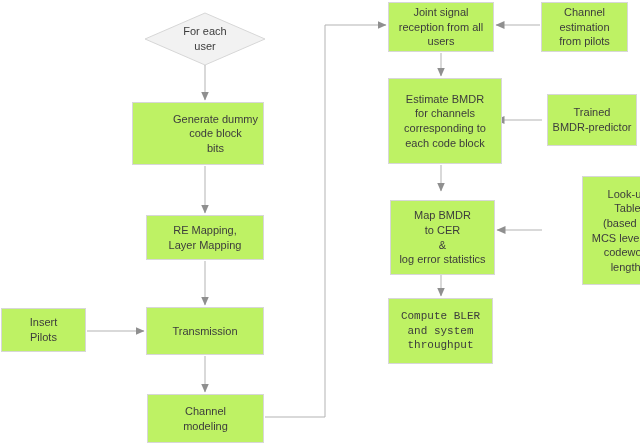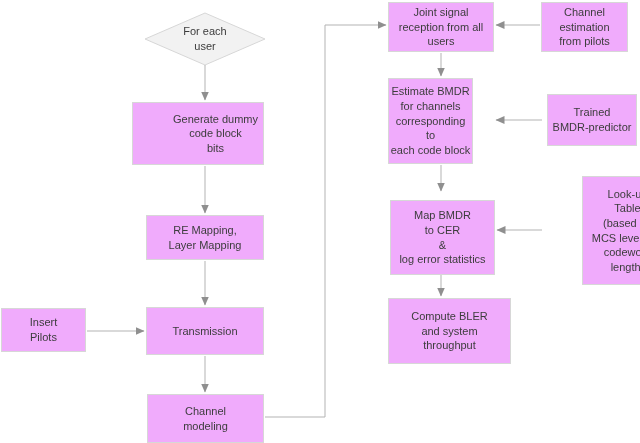--- a/index.html
+++ b/index.html
@@ -12,21 +12,21 @@
     overflow: hidden;
   }
   svg.connectors {
     position: absolute;
     left: 0; top: 0;
     width: 640px; height: 443px;
   }
   .node {
     position: absolute;
     box-sizing: border-box;
-    background: #f0abfc;
+    background: #bef264;
     border: 1px solid #d7d7d7;
     display: flex;
     align-items: center;
     justify-content: center;
     text-align: center;
     font-size: 11px;
     line-height: 1.33;
     color: #3c3c3c;
     white-space: pre-line;
     padding: 1px;
@@ -90,37 +90,37 @@
 modeling</div>
 
   <div class="node" style="left:388px; top:2px; width:106px; height:50px;">Joint signal
 reception from all
 users</div>
 
   <div class="node" style="left:541px; top:2px; width:87px; height:50px;">Channel
 estimation
 from pilots</div>
 
-  <div class="node" style="left:388px; top:78px; width:85px; height:86px;">Estimate BMDR
+  <div class="node" style="left:388px; top:78px; width:114px; height:86px;">Estimate BMDR
 for channels
 corresponding to
 each code block</div>
 
   <div class="node" style="left:547px; top:94px; width:90px; height:52px;">Trained
 BMDR-predictor</div>
 
   <div class="node" style="left:390px; top:200px; width:105px; height:75px;">Map BMDR
 to CER
 &amp;
 log error statistics</div>
 
   <div class="node" style="left:543px; top:176px; width:91px; height:109px;margin-left:39px;">Look-up
 Table
 (based on
 MCS level and
 codeword
 length)</div>
 
-  <div class="node" style="left:388px; top:298px; width:123px; height:66px;">Compute BLER
+  <div class="node" style="left:388px; top:298px; width:105px; height:66px;font-family:Liberation Mono, monospace;">Compute BLER
 and system
 throughput</div>
 
 </div>
 
 </body></html>

